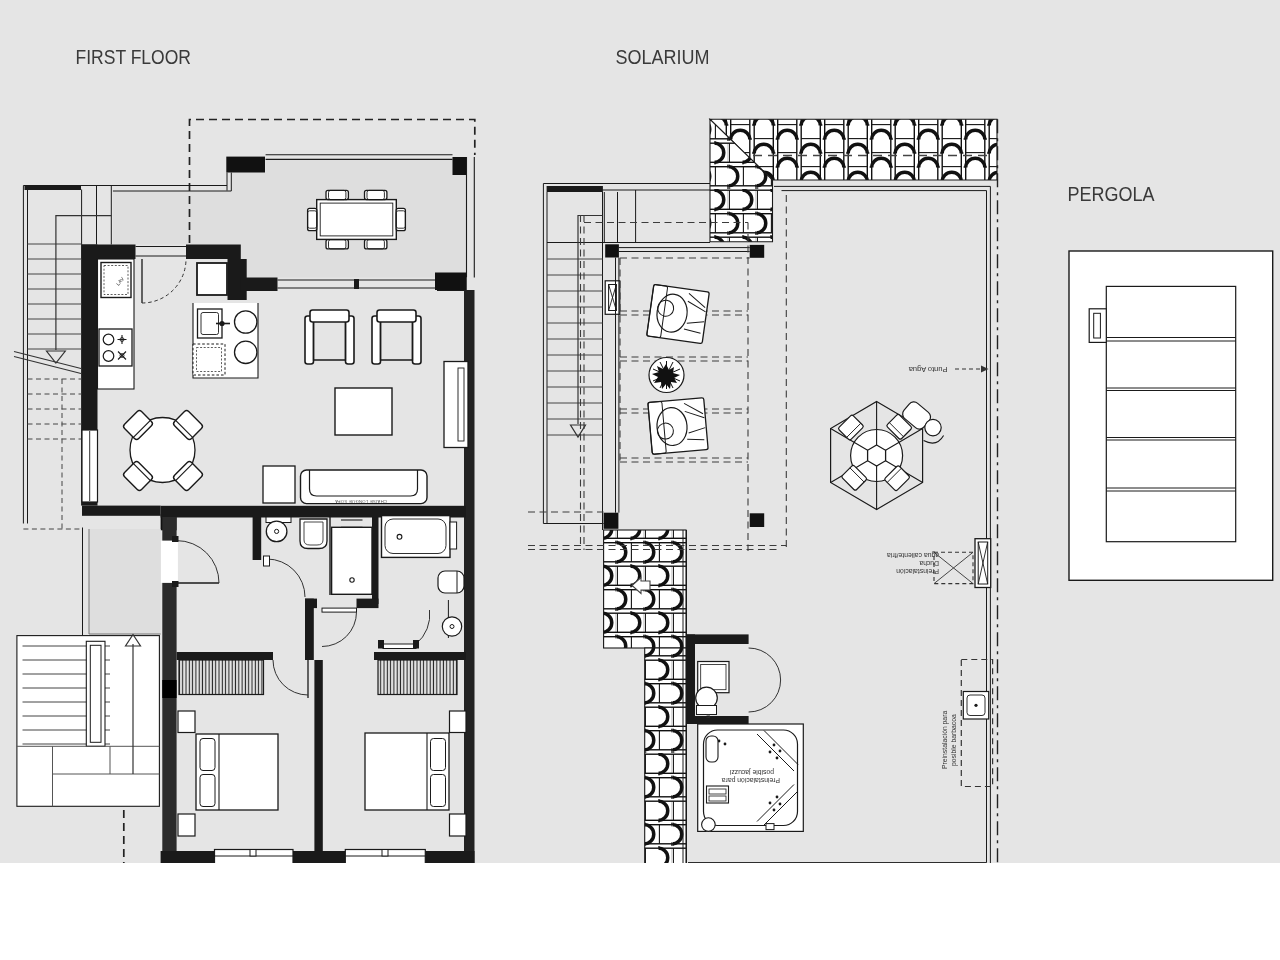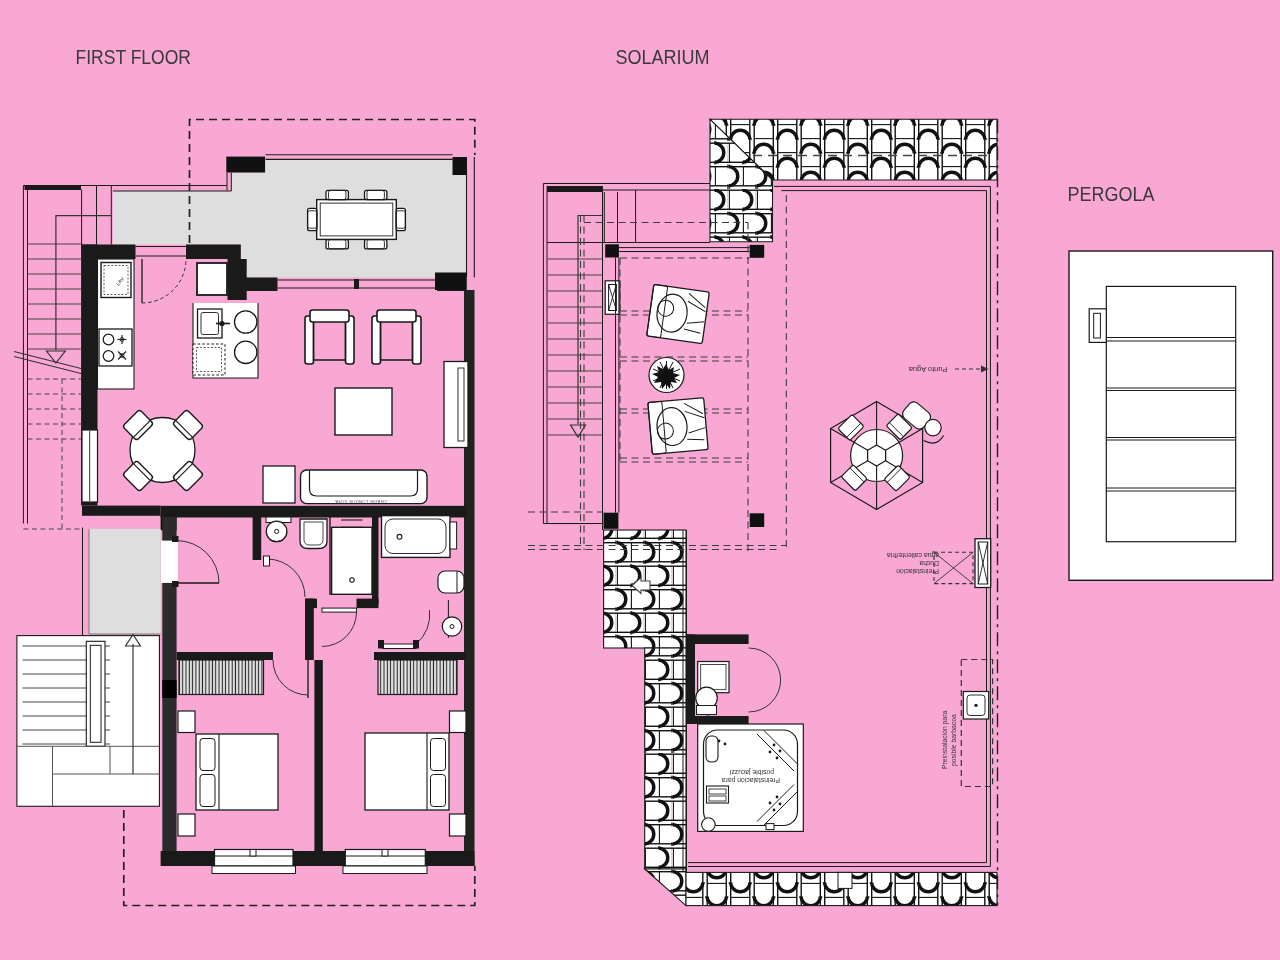--- a/index.html
+++ b/index.html
@@ -1,16 +1,16 @@
 <!DOCTYPE html>
 <html><head>
 <meta charset="utf-8">
 <style>
 html,body{margin:0;padding:0;background:#ffffff;}
-#page{position:relative;width:1280px;height:960px;background:#f9a8d4;overflow:hidden;}
+#page{position:relative;width:1280px;height:863px;background:#e5e5e5;overflow:hidden;}
 svg{position:absolute;top:0;left:0;}
 text{font-family:"Liberation Sans",sans-serif;}
 </style>
 </head>
 <body>
 <div id="page">
 <svg width="1280" height="960" viewBox="0 0 1280 960">
 <defs>
 <g id="tstone">
 <line x1="2.2" y1="0" x2="2.2" y2="28" stroke="#111" stroke-width="1.4"></line>

